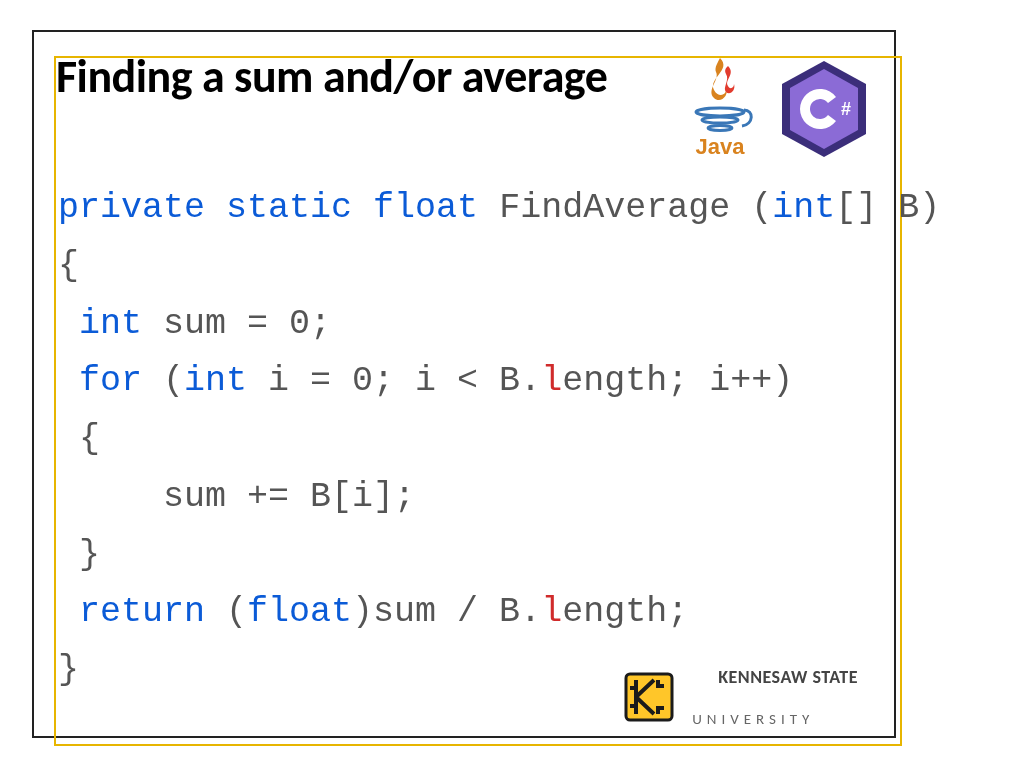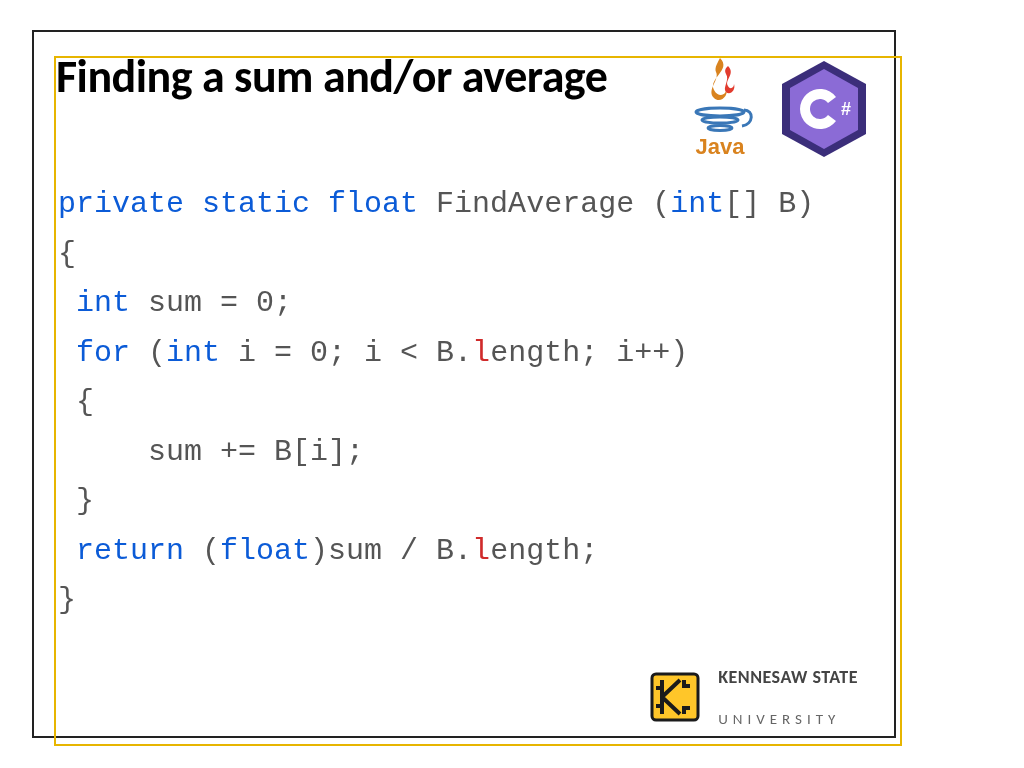--- a/index.html
+++ b/index.html
@@ -51,40 +51,41 @@
     display: flex;
     align-items: center;
     gap: 18px;
   }
   .code {
     position: absolute;
     top: 180px;
     left: 58px;
     right: 60px;
     font-family: "Courier New", Courier, monospace;
-    font-size: 30px;
+    font-size: 35px;
     line-height: 1.65;
     color: #555;
     white-space: pre;
   }
   .kw { color: #0b5bd7; }
   .rd { color: #d02b2b; }
   .footer-logo {
     position: absolute;
     right: 70px;
     bottom: 40px;
     display: flex;
     align-items: center;
     gap: 14px;
   }
   .ksu-text .l1 {
     font-weight: 800;
     font-size: 18px;
     color: #444;
     letter-spacing: 0.5px;
+    margin-left: 26px;
   }
   .ksu-text .l2 {
     font-size: 15px;
     color: #666;
     letter-spacing: 5px;
     margin-top: 22px;
   }
 </style>
 </head>
 <body>

